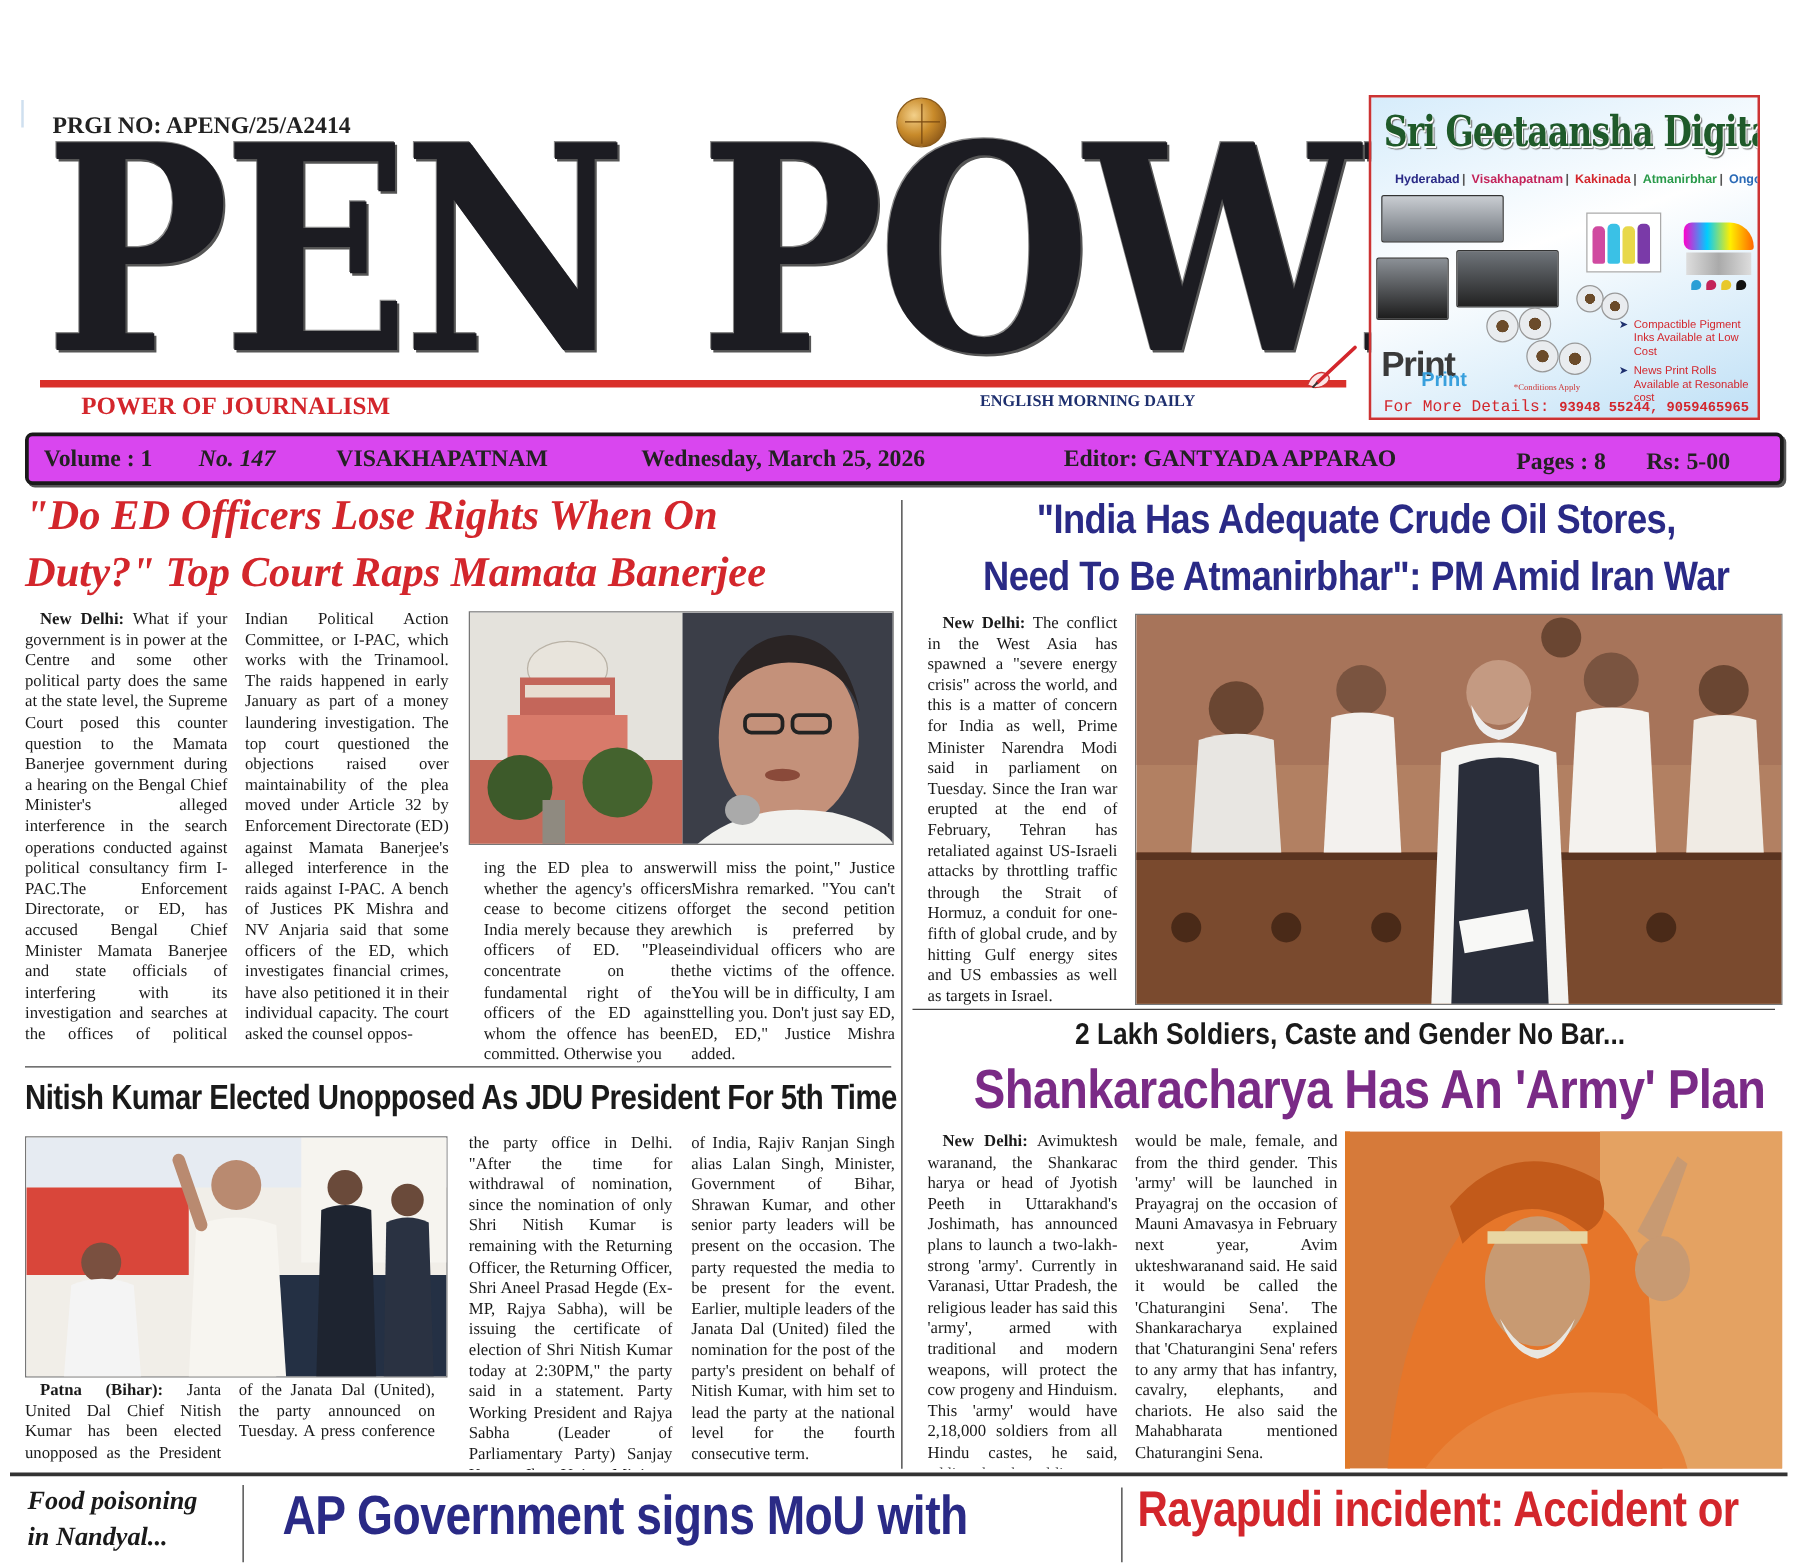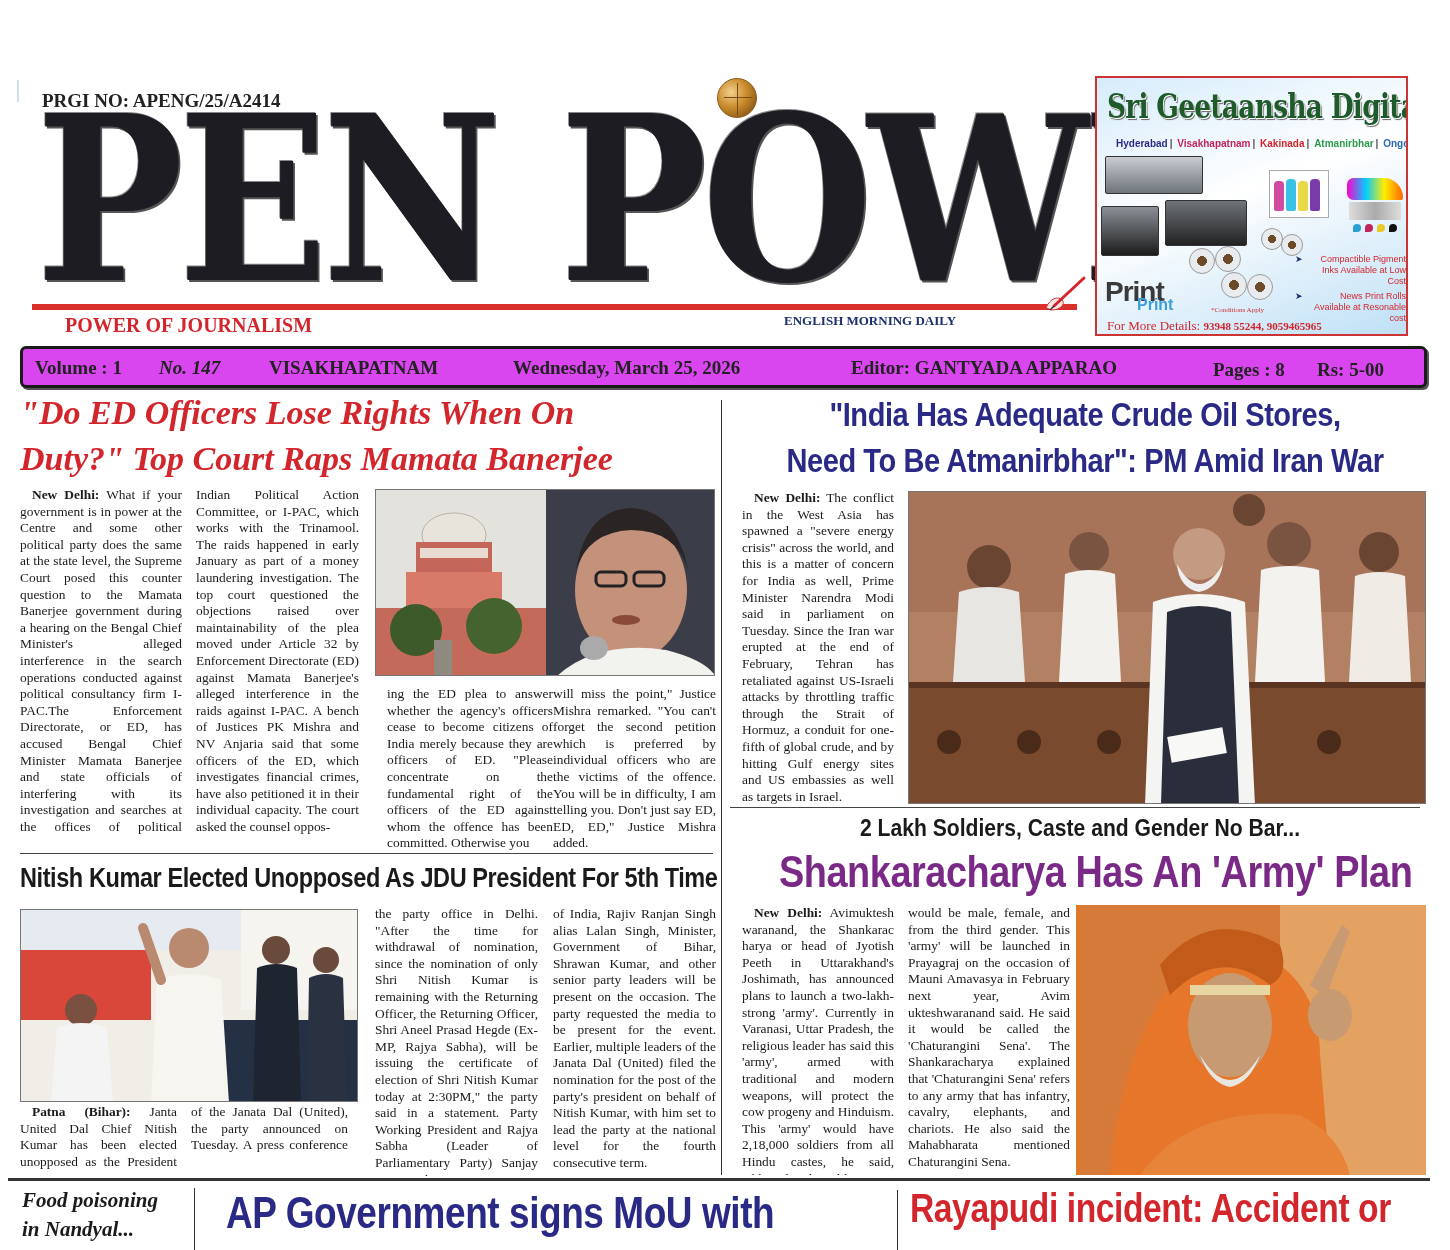--- a/index.html
+++ b/index.html
@@ -37,27 +37,27 @@
     background: linear-gradient(160deg, #d6ecfb 0%, #ffffff 45%, #bfe0f6 100%);
     overflow: hidden;
   }
   .ad-title { left: 10px; top: 8px; font-family: "DejaVu Serif", serif; font-size: 34px; font-weight: bold; color: #1f5a2a; letter-spacing: -1px; transform: scaleX(0.78); transform-origin: left top; white-space: nowrap; text-shadow: 1px 1px 0 #fff, 2px 2px 1px #6a6a6a; }
   .ad-cities { left: 18px; top: 60px; font-family: "Liberation Sans", sans-serif; font-size: 10px; font-weight: bold; white-space: nowrap; }
   .ad-cities span { margin: 0 1px; }
   .printer { background: linear-gradient(#c9cdd2, #6e747b); border: 1px solid #333; border-radius: 2px; }
   .roll { border-radius: 50%; background: radial-gradient(circle, #6b4b2a 0 28%, #e9ecef 30% 100%); border: 1px solid #999; }
   .ink-box { background: #fff; border: 1px solid #aaa; }
   .bottle { border-radius: 4px 4px 2px 2px; }
-  .ad-bullets { left: 200px; top: 176px; font-family: "Liberation Sans", sans-serif; font-size: 9px; color: #d3262c; line-height: 11px; text-align: right; }
+  .ad-bullets { left: 200px; top: 176px; font-family: "Liberation Sans", sans-serif; font-size: 9px; color: #d3262c; line-height: 11px; }
   .ad-bullets div { position: relative; padding-left: 10px; margin-bottom: 4px; }
   .ad-bullets div::before { content: "➤"; position: absolute; left: -2px; top: 0; color: #1e2f6e; font-size: 9px; }
   .ad-print { left: 8px; top: 198px; font-family: "Liberation Sans", sans-serif; font-size: 28px; font-weight: bold; color: #3a3a3a; letter-spacing: -1px; }
   .ad-print2 { left: 40px; top: 218px; font-family: "Liberation Sans", sans-serif; font-size: 16px; font-weight: bold; color: #39a0dd; }
   .ad-cond { left: 114px; top: 228px; font-size: 7px; color: #c33; }
-  .ad-contact { left: 10px; top: 240px; font-family: Liberation Serif, serif; font-size: 13px; color: #d3262c; white-space: nowrap; }
+  .ad-contact { left: 10px; top: 240px; font-family: Liberation Mono, monospace; font-size: 13px; color: #d3262c; white-space: nowrap; }
   .ad-contact b { font-size: 11px; }
 
   
   .infobar {
     left: 20px; top: 346px; width: 1407px; height: 42px;
     border: 3px solid #1a1a1a; border-radius: 6px; background: #d946ef;
     box-shadow: 2px 2px 0 #555;
   }
   .info-item { top: 8px; font-size: 19px; font-weight: bold; color: #222; white-space: nowrap; }
 

